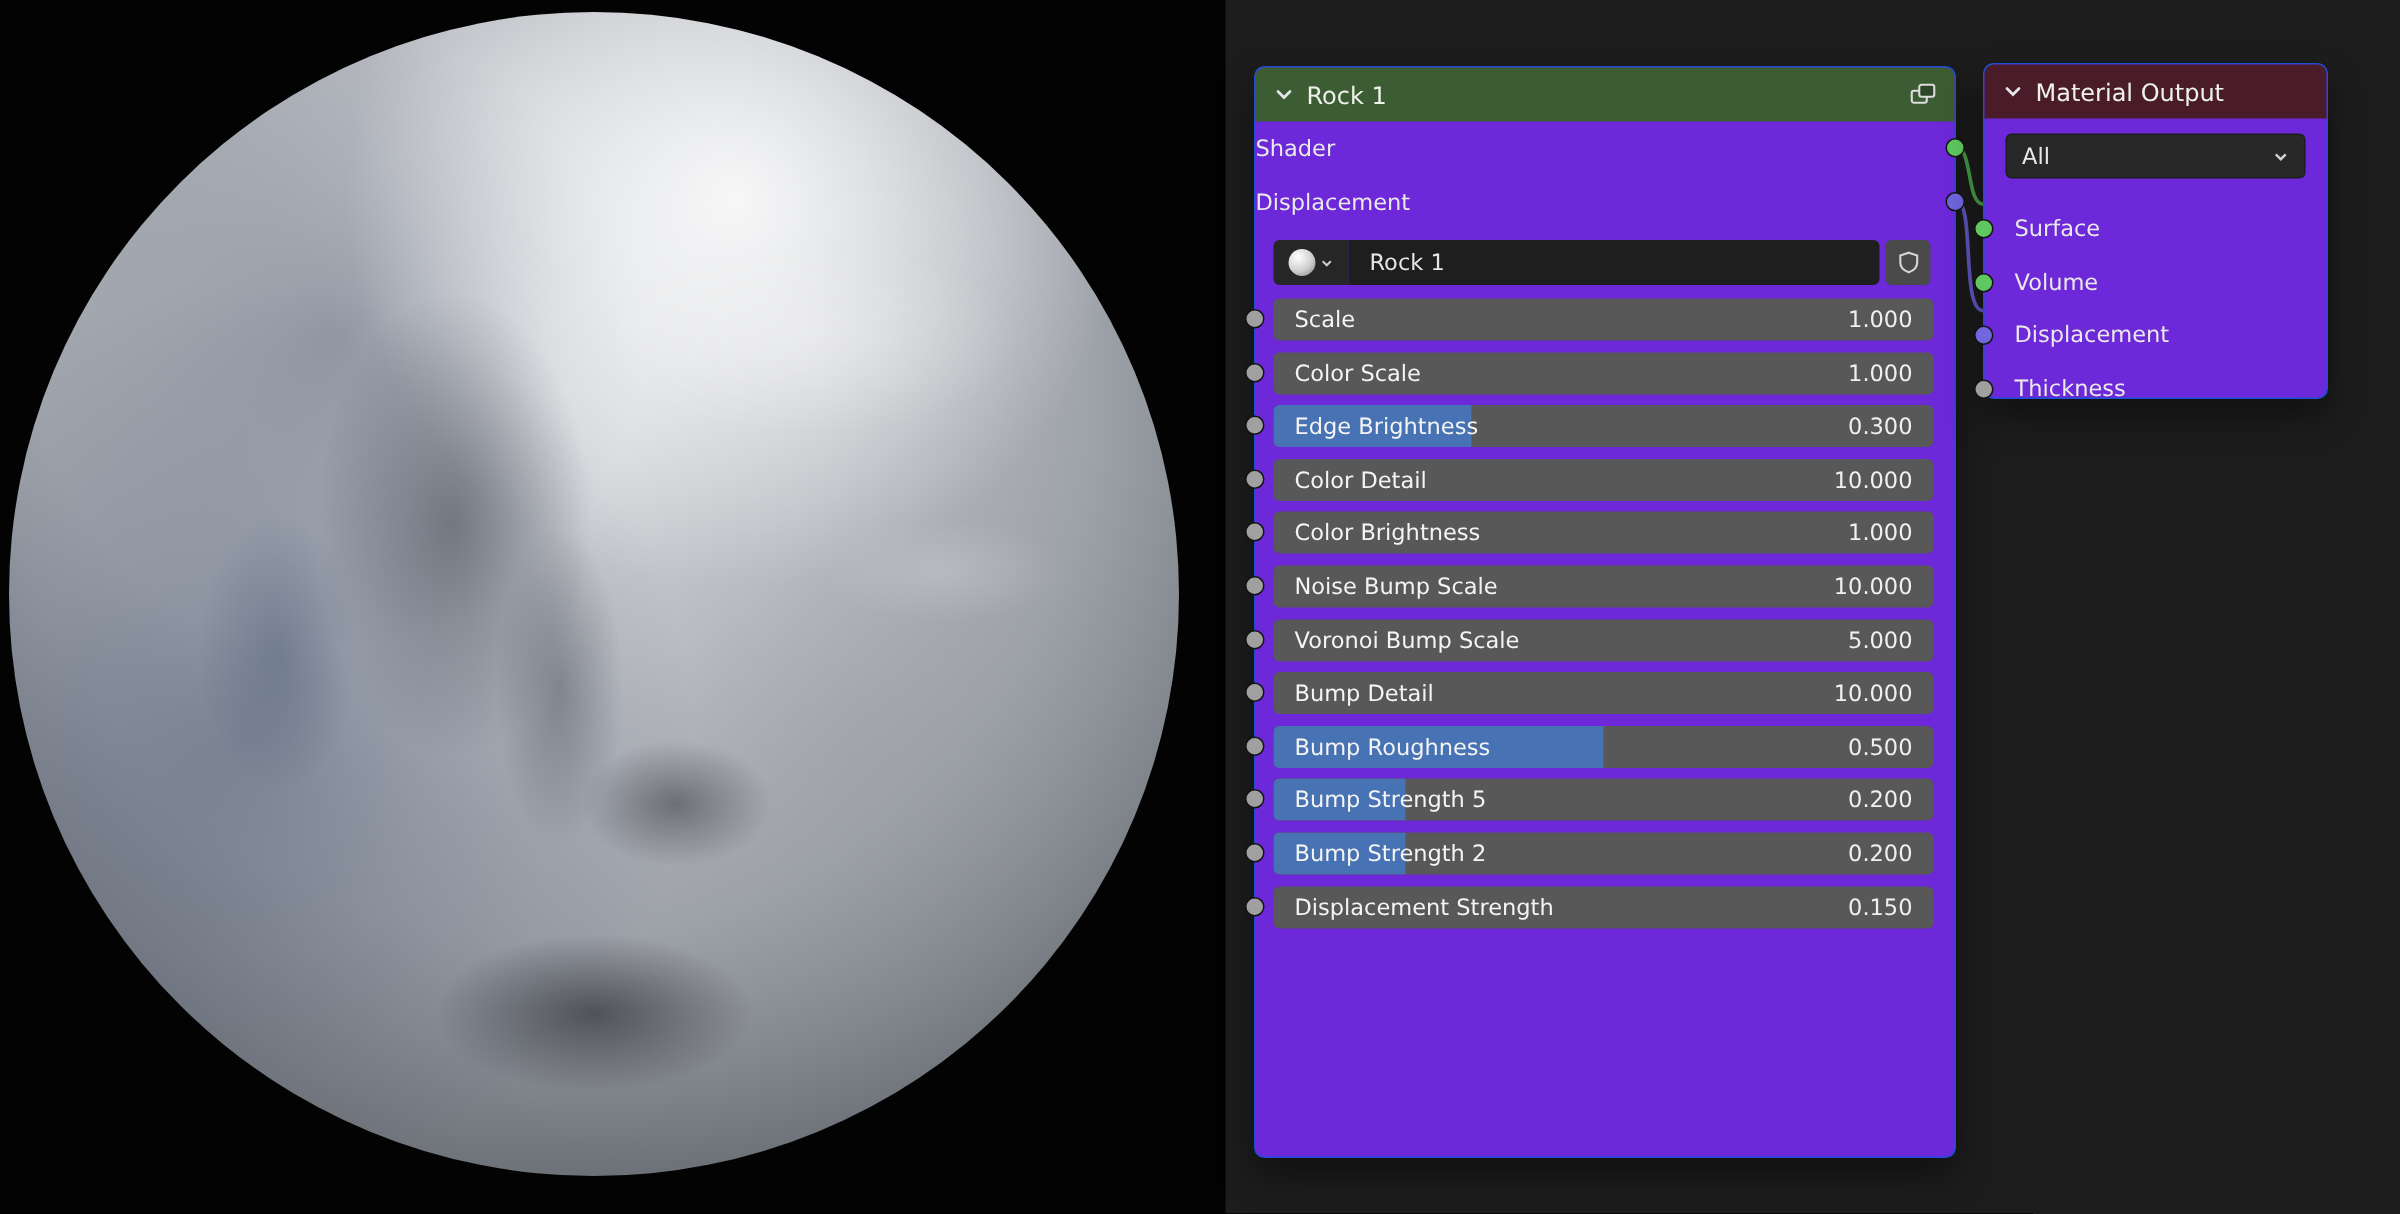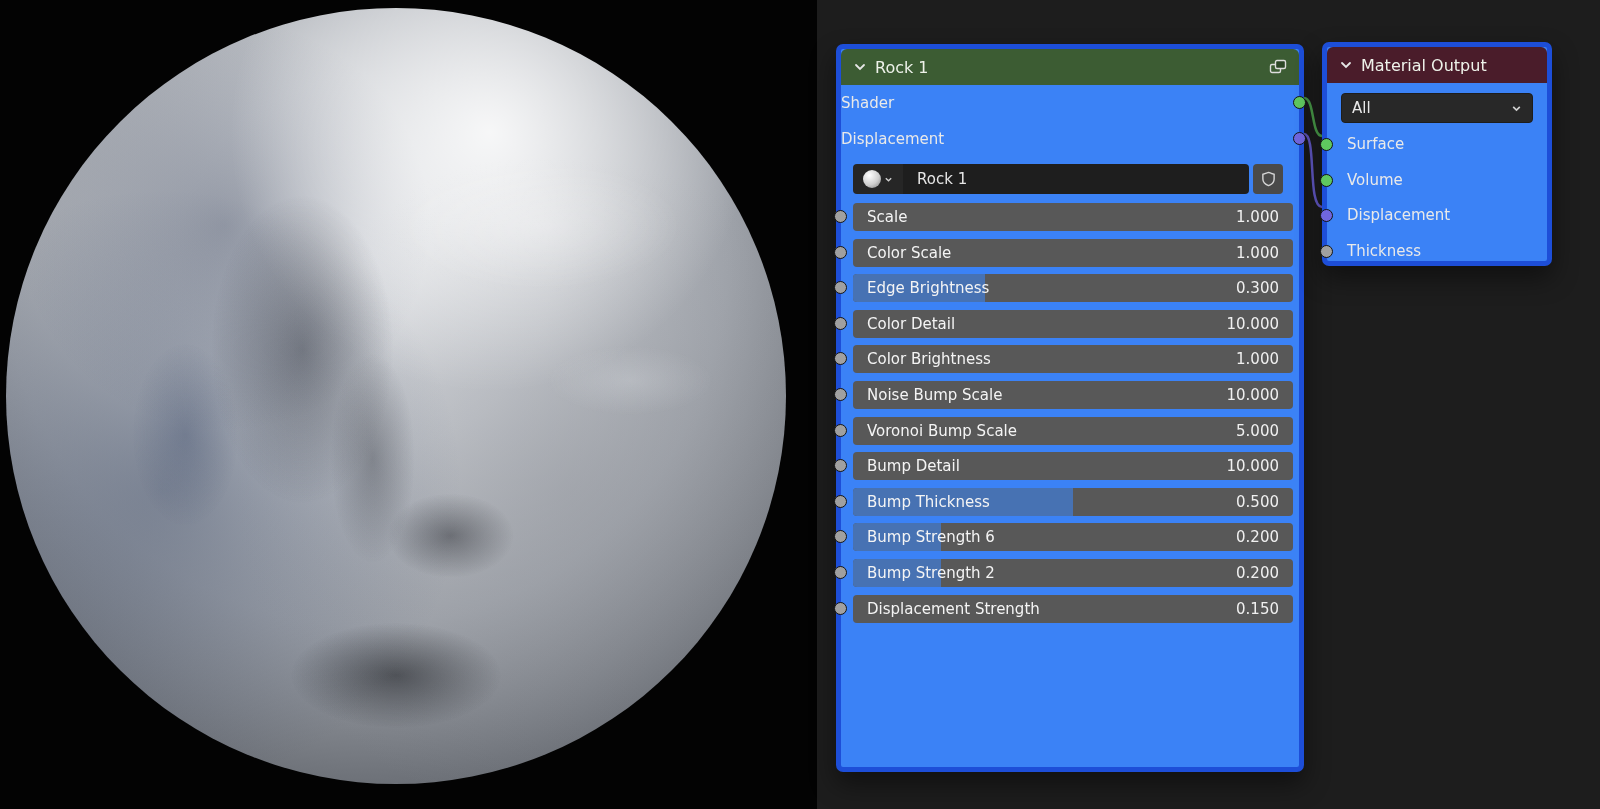--- a/index.html
+++ b/index.html
@@ -29,22 +29,22 @@
       radial-gradient(ellipse 210px 95px at 68% 28%, rgba(255,255,255,.28), transparent 70%),
       radial-gradient(ellipse 75px 130px at 23% 55%, rgba(66,80,110,.35), transparent 70%),
       radial-gradient(ellipse 150px 75px at 50% 86%, rgba(16,18,22,.5), transparent 70%),
       radial-gradient(ellipse 60px 150px at 47% 58%, rgba(30,33,40,.3), transparent 70%),
       radial-gradient(ellipse 120px 50px at 80% 48%, rgba(235,238,242,.22), transparent 70%);
   }
 
   
   .editor{position:absolute;left:817px;top:0;width:783px;height:809px;background:#1d1d1d}
   .wires{position:absolute;left:0;top:0;width:1600px;height:809px;z-index:1;pointer-events:none}
-  .node{position:absolute;z-index:2;border:5px solid #1d4ed8;border-radius:7px;box-sizing:border-box;
-        background:#3b82f6;box-shadow:0 12px 26px rgba(0,0,0,.45)}
+  .node{position:absolute;z-index:2;border:1px solid #1d4ed8;border-radius:7px;box-sizing:border-box;
+        background:#6d28d9;box-shadow:0 12px 26px rgba(0,0,0,.45)}
   .n-header{height:36px;border-radius:6px 6px 0 0;display:flex;align-items:center;gap:8px;padding:0 12px;box-sizing:border-box}
   .n-title{font-size:16px;color:#eef2ea;flex:1 1 auto;white-space:nowrap}
   .socket{position:absolute;width:13px;height:13px;border-radius:50%;border:1px solid #141414;box-sizing:border-box}
 
   
   .rock-node{left:836px;top:44px;width:468px;height:728px}
   .out-row{position:relative;height:36px;line-height:36px;padding-right:20px;font-size:15px;color:#e9e9e9}
   .out-row .socket{right:-7px;top:11px}
   .mat-row{position:absolute;top:115px;left:12px;right:16px;height:30px;display:flex;align-items:stretch}
   .globe-btn{width:50px;background:#262626;border-radius:4px 0 0 4px;display:flex;align-items:center;justify-content:center;gap:3px}
@@ -59,21 +59,21 @@
   .sl-label{position:absolute;left:14px;line-height:28px;font-size:15px;color:#f4f4f4}
   .sl-value{position:absolute;right:14px;line-height:28px;font-size:15px;color:#f0f0f0}
   .c-label{position:absolute;left:14px;line-height:28px;font-size:15px;color:#e9e9e9}
   .swatch{position:absolute;left:196px;width:256px;height:28px;border-radius:4px;border:1px solid #0c0c0c;box-sizing:border-box}
 
   
   .out-node{left:1322px;top:42px;width:230px;height:224px}
   .dropdown{margin:10px 14px 0 14px;height:30px;background:#282828;border:1px solid #1d1d1d;border-radius:4px;
             display:flex;align-items:center;justify-content:space-between;padding:0 10px;box-sizing:border-box;
             color:#e8e8e8;font-size:15px}
-  .out-in-rows{margin-top:4px}
+  .out-in-rows{margin-top:16px}
   .out-in-row{position:relative;height:35.5px;line-height:35.5px;padding-left:20px;font-size:15px;color:#e9e9e9}
   .out-in-row .socket{left:-7.5px;top:11px}
 </style>
 </head>
 <body>
 
 <div class="stage">
 
   <div class="preview">
     <div class="sphere"></div>
@@ -184,29 +184,29 @@
           <div class="slider">
             <div class="fill" style="width: 0%; background: rgb(71, 114, 179);"></div>
             <span class="sl-label">Bump Detail</span>
             <span class="sl-value">10.000</span>
           </div>
         </div>
         <div class="input-row">
           <span class="socket" style="background: rgb(160, 160, 160);"></span>
           <div class="slider">
             <div class="fill" style="width: 50%; background: rgb(71, 114, 179);"></div>
-            <span class="sl-label">Bump Thickness</span>
+            <span class="sl-label">Bump Roughness</span>
             <span class="sl-value">0.500</span>
           </div>
         </div>
         <div class="input-row">
           <span class="socket" style="background: rgb(160, 160, 160);"></span>
           <div class="slider">
             <div class="fill" style="width: 20%; background: rgb(71, 114, 179);"></div>
-            <span class="sl-label">Bump Strength 6</span>
+            <span class="sl-label">Bump Strength 5</span>
             <span class="sl-value">0.200</span>
           </div>
         </div>
         <div class="input-row">
           <span class="socket" style="background: rgb(160, 160, 160);"></span>
           <div class="slider">
             <div class="fill" style="width: 20%; background: rgb(71, 114, 179);"></div>
             <span class="sl-label">Bump Strength 2</span>
             <span class="sl-value">0.200</span>
           </div>

